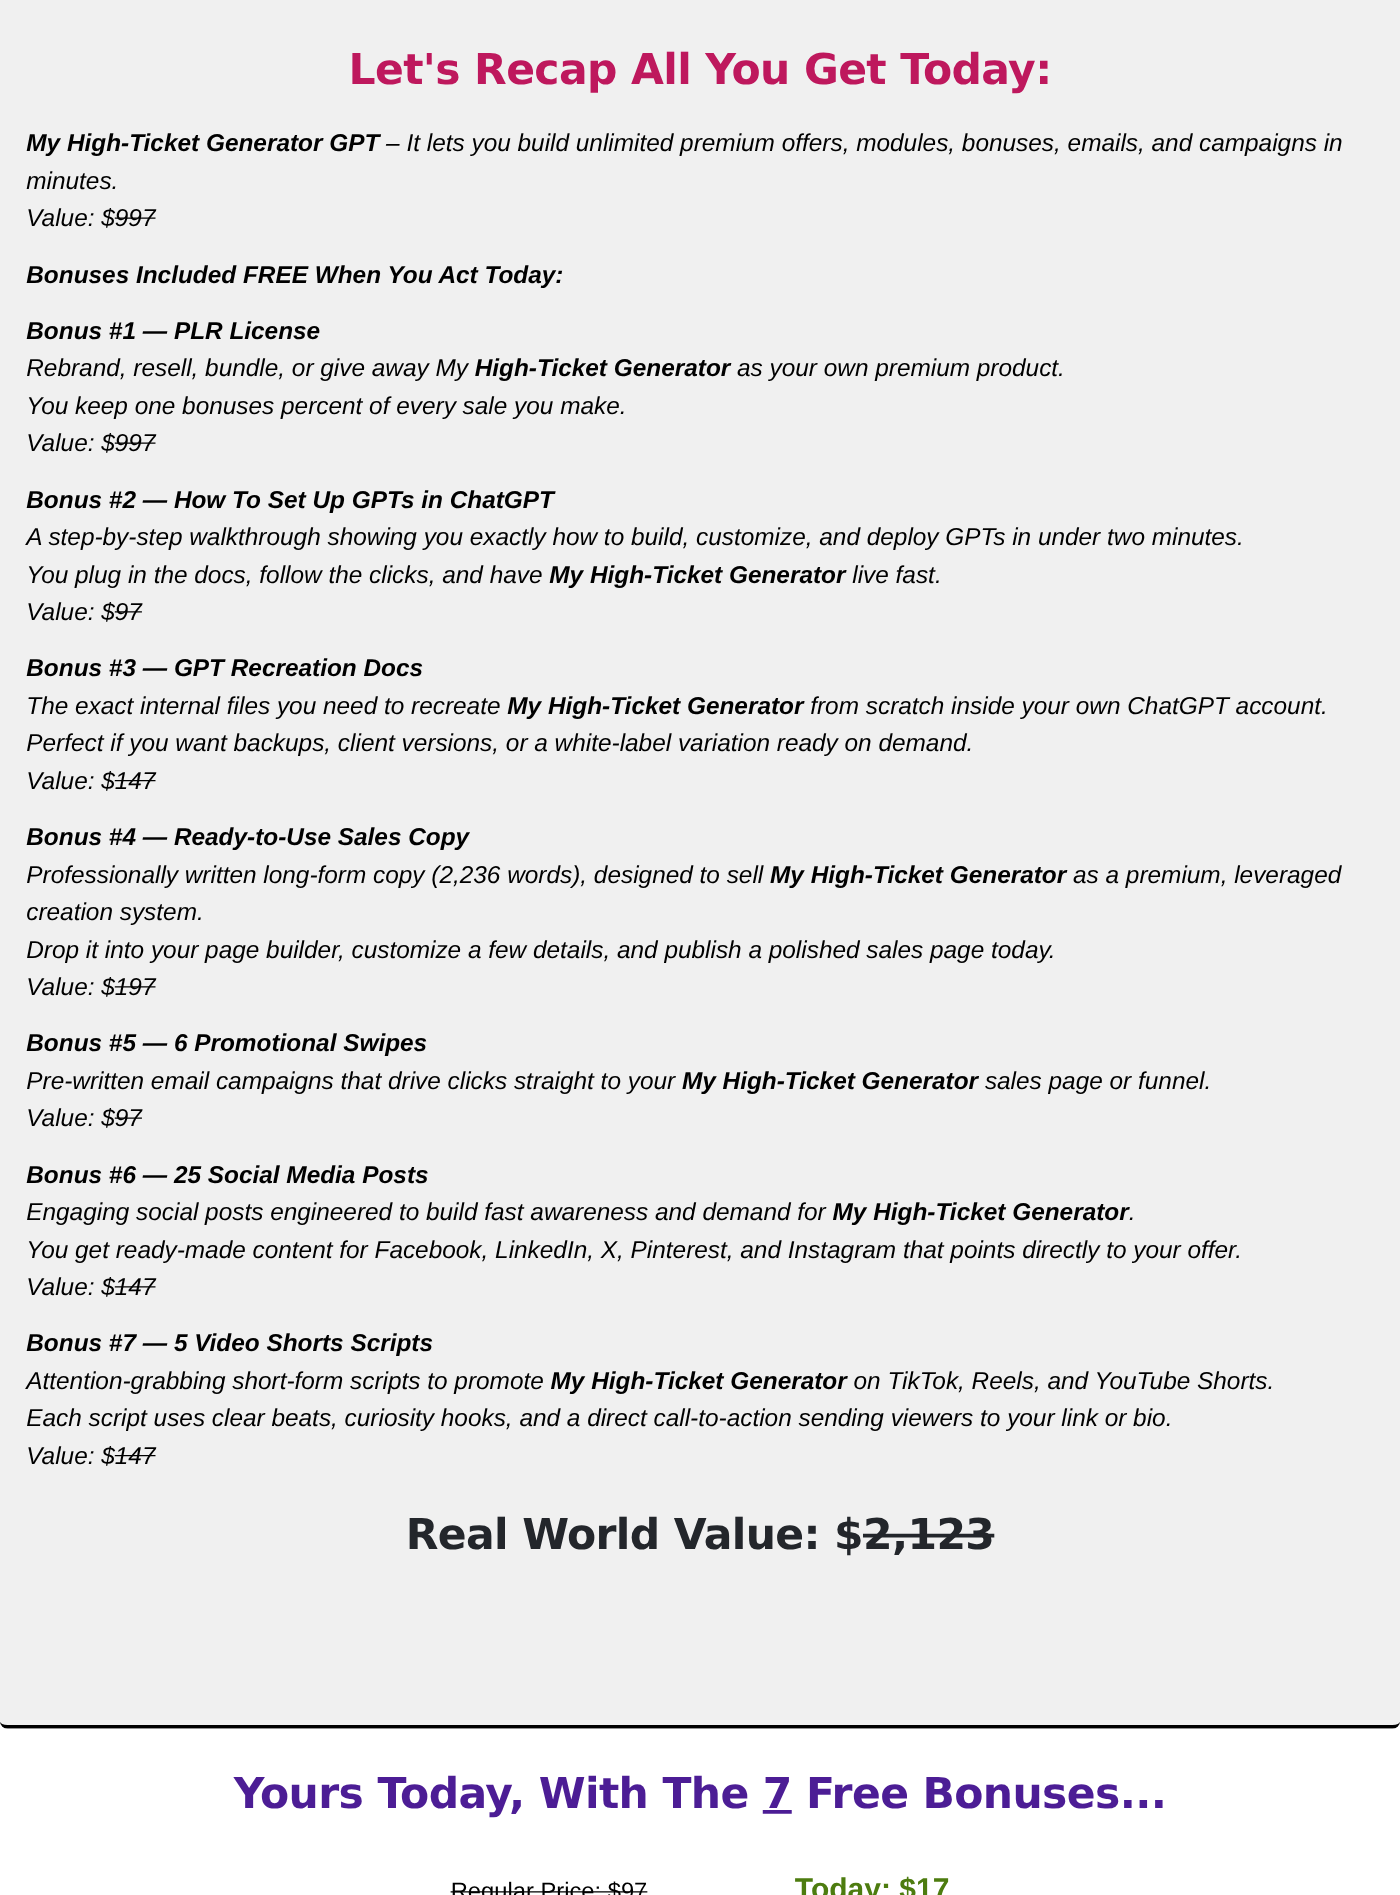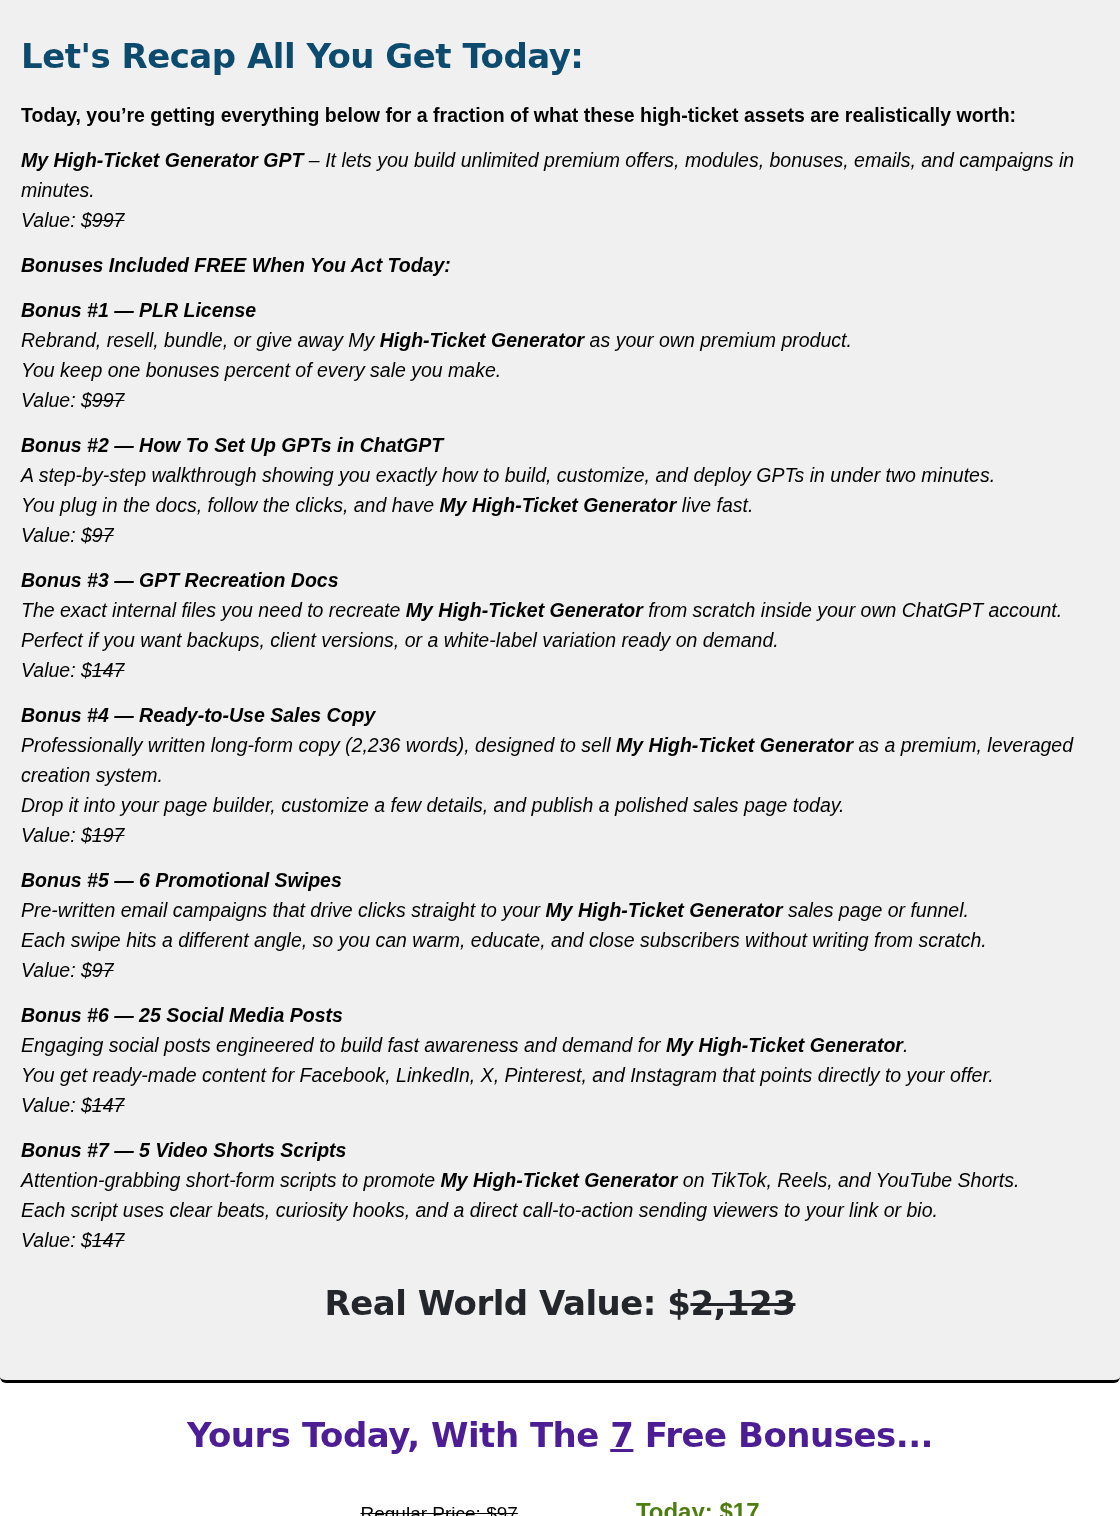--- a/index.html
+++ b/index.html
@@ -10,22 +10,22 @@
       border-bottom: 3px solid #000;
       border-radius: 0 0 6px 6px;
       padding: 34px 21px 40px 21px;
       height: 1383px;
     }
     .main-title {
       font-family: "DejaVu Sans", sans-serif;
       font-weight: bold;
       font-size: 34px;
       letter-spacing: -0.5px;
-      color: #0c4a6e;
-      text-align: left;
+      color: #be185d;
+      text-align: center;
       line-height: 44px;
       margin-bottom: 22px;
     }
     .intro {
       font-weight: bold;
       font-size: 19.5px;
       line-height: 30px;
       margin-bottom: 15px;
     }
     .p { font-size: 19.5px; line-height: 30px; }
@@ -69,21 +69,20 @@
       font-size: 24px;
       font-weight: bold;
       color: #4d7c0f;
     }
   </style>
 </head>
 <body>
 
 <div class="recap-box">
   <h1 class="main-title">Let's Recap All You Get Today:</h1>
-  <p class="intro">Today, you’re getting everything below for a fraction of what these high-ticket assets are realistically worth:</p>
 
   <div class="block">
     <p class="p">
       <span class="b">My High-Ticket Generator GPT</span><span> – </span><span>It lets you build unlimited premium offers, modules, bonuses, emails, and campaigns in minutes.</span>
     </p>
     <p class="p">
       <span>Value: $</span><span class="strike">997</span>
     </p>
   </div>
 
@@ -111,21 +110,20 @@
     </div>
     <div class="block">
       <p class="bonus-heading">Bonus #4 — Ready-to-Use Sales Copy</p>
       <p class="p"><span>Professionally written long-form copy (2,236 words), designed to sell </span><span class="b">My High-Ticket Generator</span><span> as a premium, leveraged creation system.</span></p>
       <p class="p"><span>Drop it into your page builder, customize a few details, and publish a polished sales page today.</span><span class="b"></span><span></span></p>
       <p class="p"><span>Value: $</span><span class="strike">197</span></p>
     </div>
     <div class="block">
       <p class="bonus-heading">Bonus #5 — 6 Promotional Swipes</p>
       <p class="p"><span>Pre-written email campaigns that drive clicks straight to your </span><span class="b">My High-Ticket Generator</span><span> sales page or funnel.</span></p>
-      <p class="p"><span>Each swipe hits a different angle, so you can warm, educate, and close subscribers without writing from scratch.</span><span class="b"></span><span></span></p>
       <p class="p"><span>Value: $</span><span class="strike">97</span></p>
     </div>
     <div class="block">
       <p class="bonus-heading">Bonus #6 — 25 Social Media Posts</p>
       <p class="p"><span>Engaging social posts engineered to build fast awareness and demand for </span><span class="b">My High-Ticket Generator</span><span>.</span></p>
       <p class="p"><span>You get ready-made content for Facebook, LinkedIn, X, Pinterest, and Instagram that points directly to your offer.</span><span class="b"></span><span></span></p>
       <p class="p"><span>Value: $</span><span class="strike">147</span></p>
     </div>
     <div class="block">
       <p class="bonus-heading">Bonus #7 — 5 Video Shorts Scripts</p>

